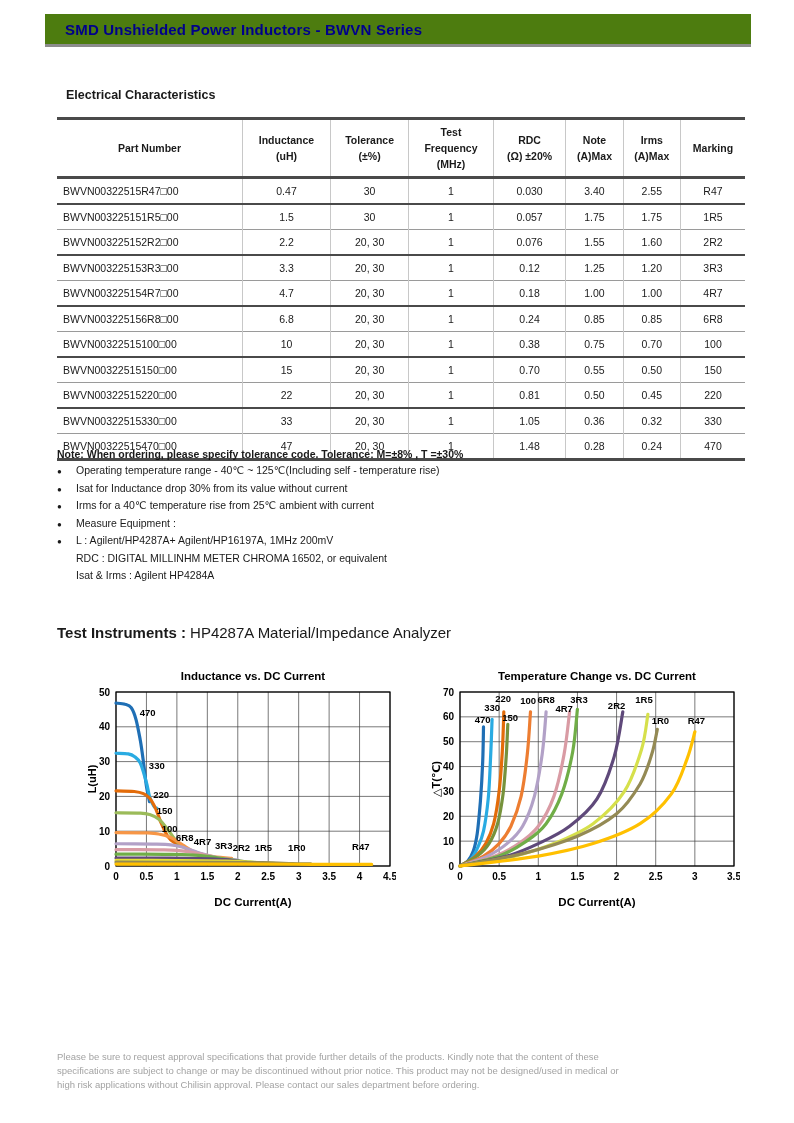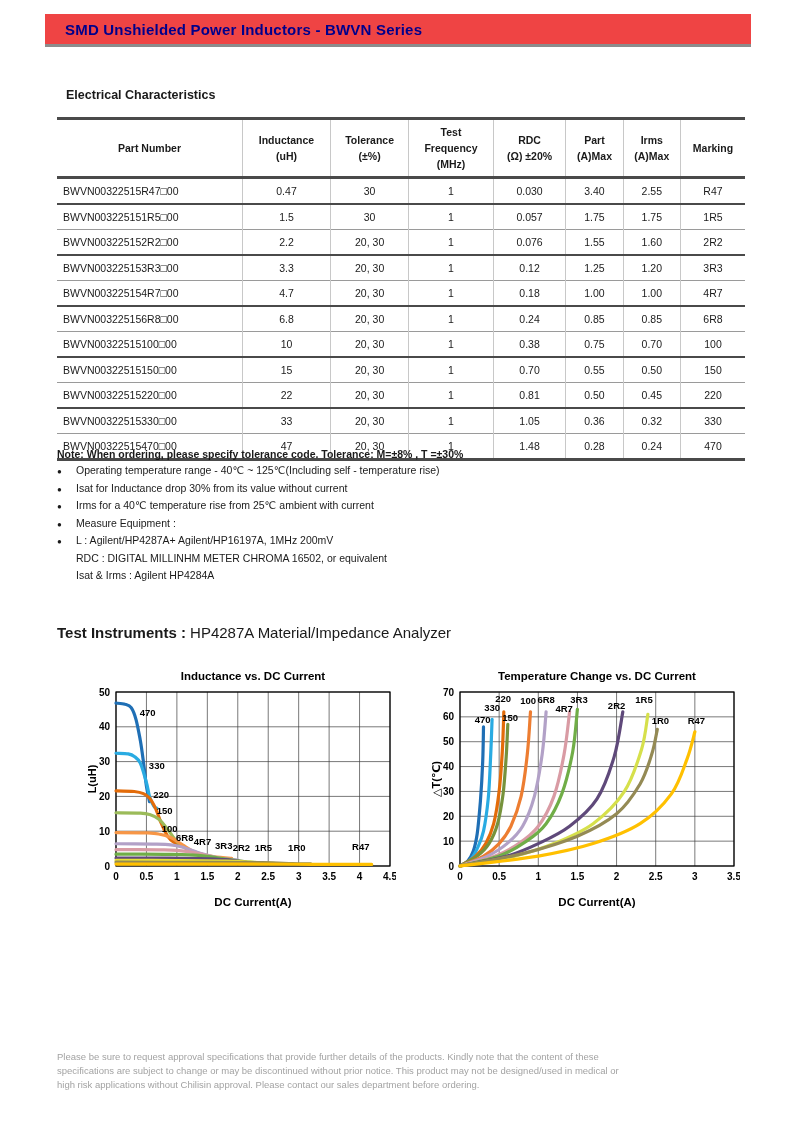--- a/index.html
+++ b/index.html
@@ -1,20 +1,20 @@
 <!DOCTYPE html>
 <html><head>
 <meta charset="utf-8">
 <style>
   html,body{margin:0;padding:0;background:#ffffff;}
   .page{position:relative;width:794px;height:1123px;background:#ffffff;overflow:hidden;
         font-family:"Liberation Sans","DejaVu Sans",sans-serif;color:#1a1a1a;}
 
   .header-band{position:absolute;left:45px;top:14px;width:686px;height:30px;
-    background:#ef4444;border-bottom:3px solid #8c8c8c;padding-left:20px;
+    background:#4d7c0f;border-bottom:3px solid #8c8c8c;padding-left:20px;
     display:flex;align-items:center;}
   .header-band .title{font-size:15px;font-weight:bold;color:#00008b;letter-spacing:.2px;}
 
   .section-title{position:absolute;left:57px;top:88px;font-size:12.5px;font-weight:bold;padding-left:9px;}
 
   .ec-table{position:absolute;left:57px;top:117px;width:688px;border-collapse:collapse;
     border-top:3px solid #4a4a4a;border-bottom:3px solid #4a4a4a;}
   .ec-table th{font-size:10.5px;font-weight:bold;height:54px;white-space:pre-line;
     text-align:center;vertical-align:middle;border-bottom:3px solid #4a4a4a;line-height:1.55;}
   .ec-table td{font-size:10.5px;height:22px;text-align:center;vertical-align:middle;}
@@ -63,21 +63,21 @@
           <th>Part Number</th>
           <th>Inductance
 (uH)</th>
           <th>Tolerance
 (±%)</th>
           <th>Test
 Frequency
 (MHz)</th>
           <th>RDC
 (Ω) ±20%</th>
-          <th>Part
+          <th>Note
 (A)Max</th>
           <th>Irms
 (A)Max</th>
           <th>Marking</th>
         </tr>
       </thead>
     <tbody>
         <tr class="thick">
           <td class="part">BWVN00322515R47□00</td>
           <td>0.47</td>

